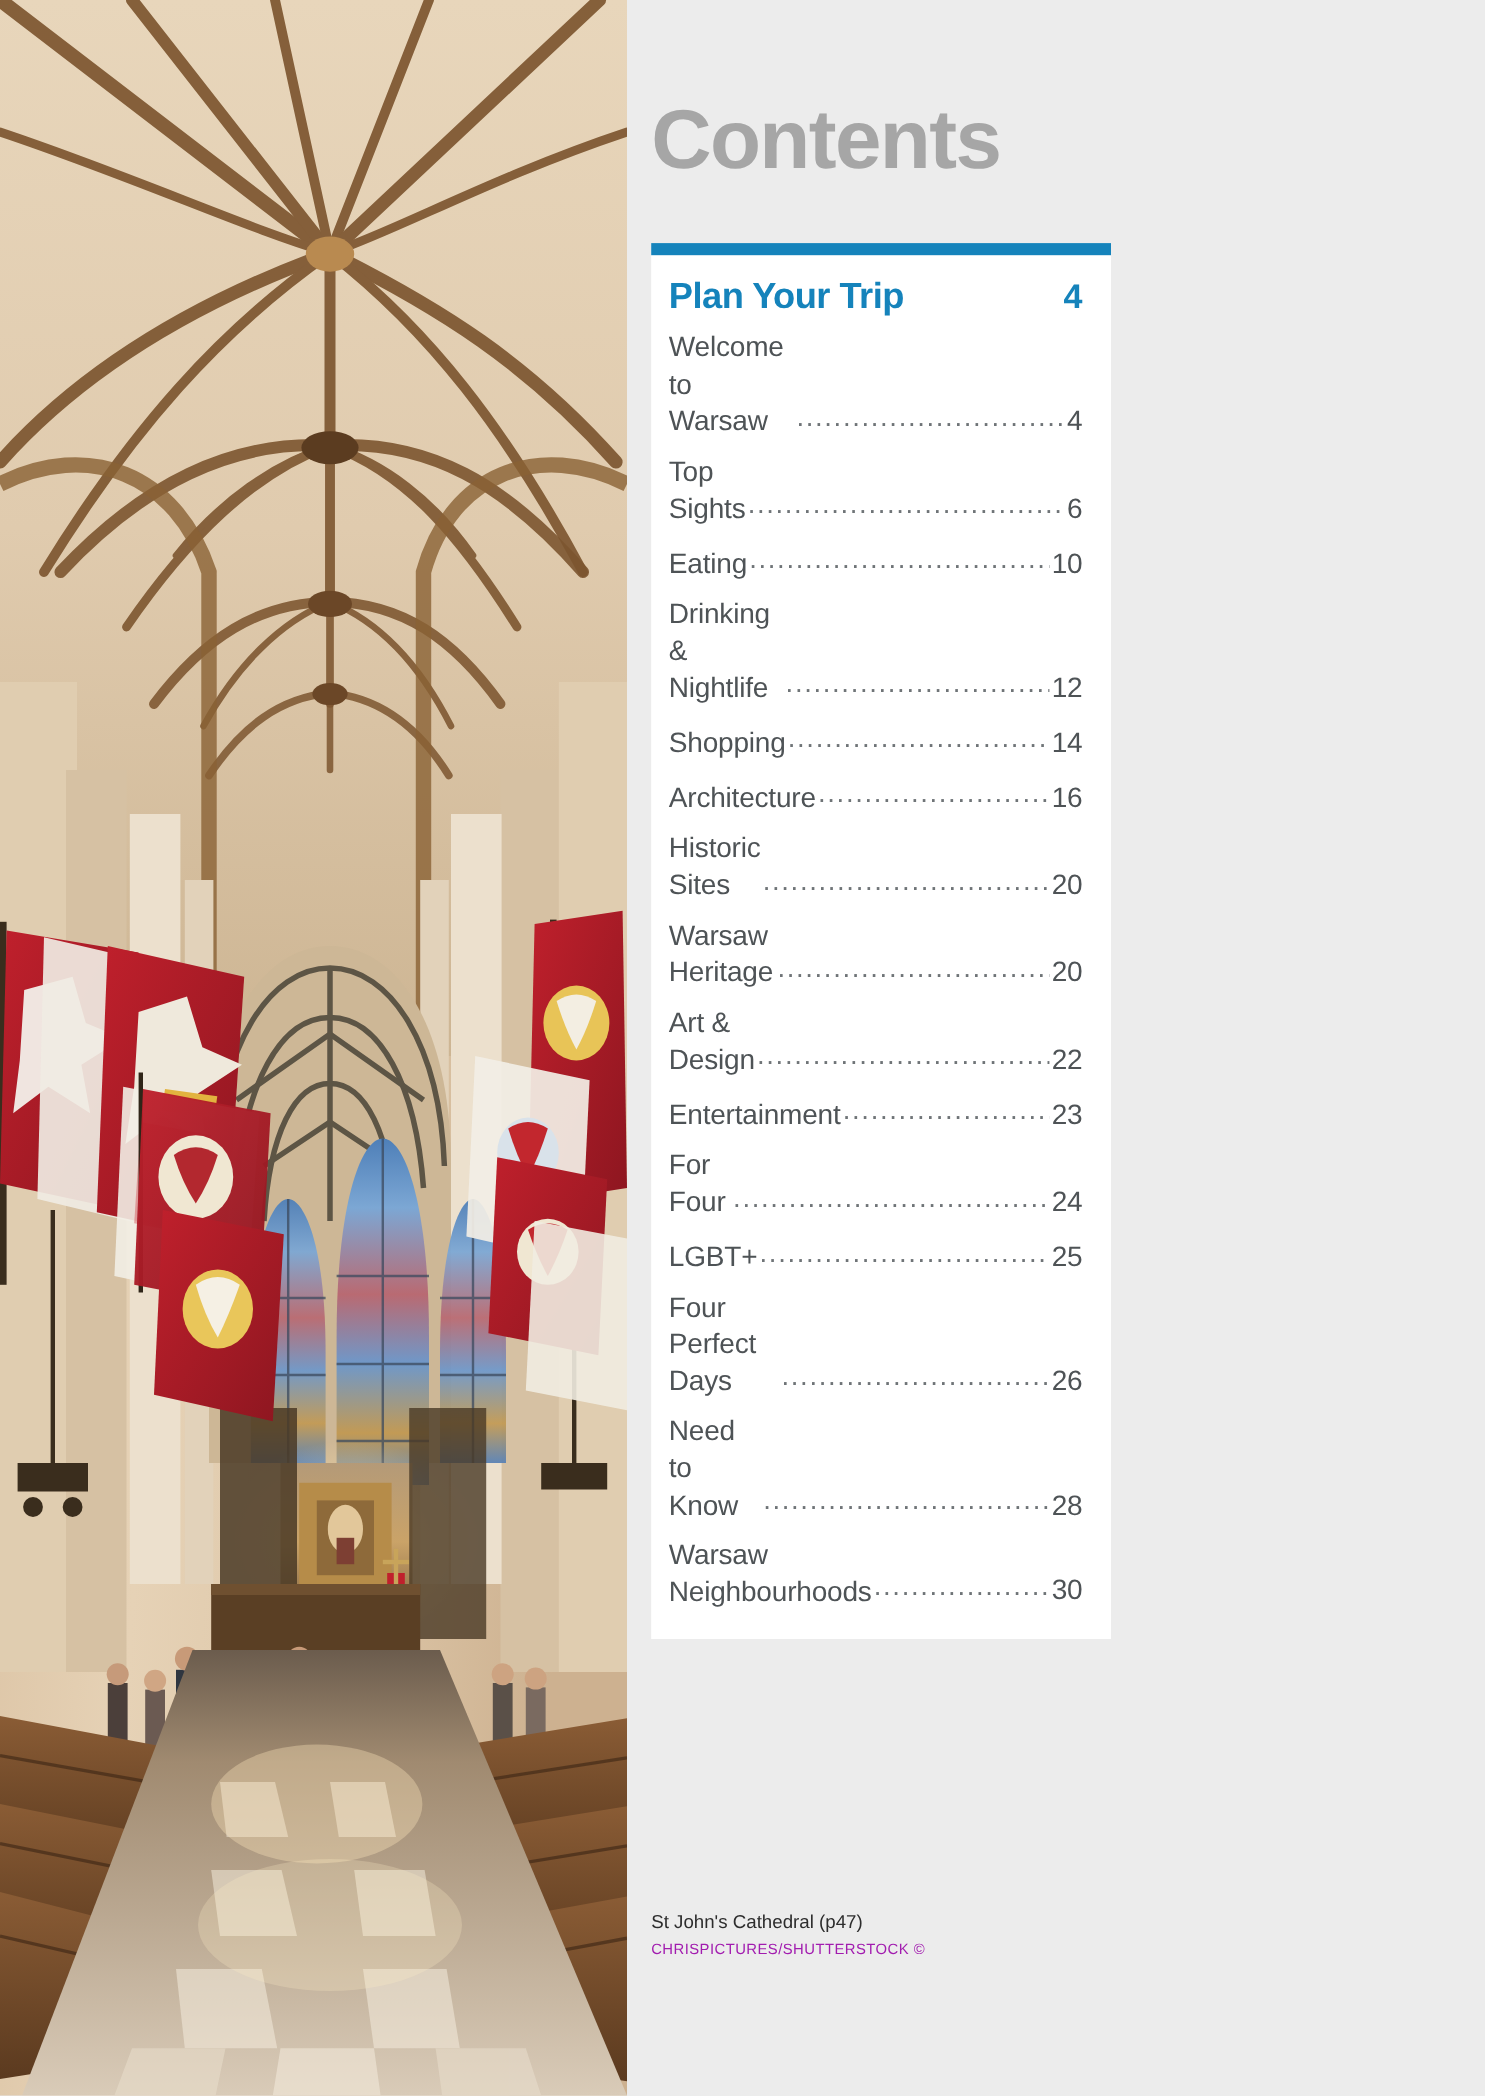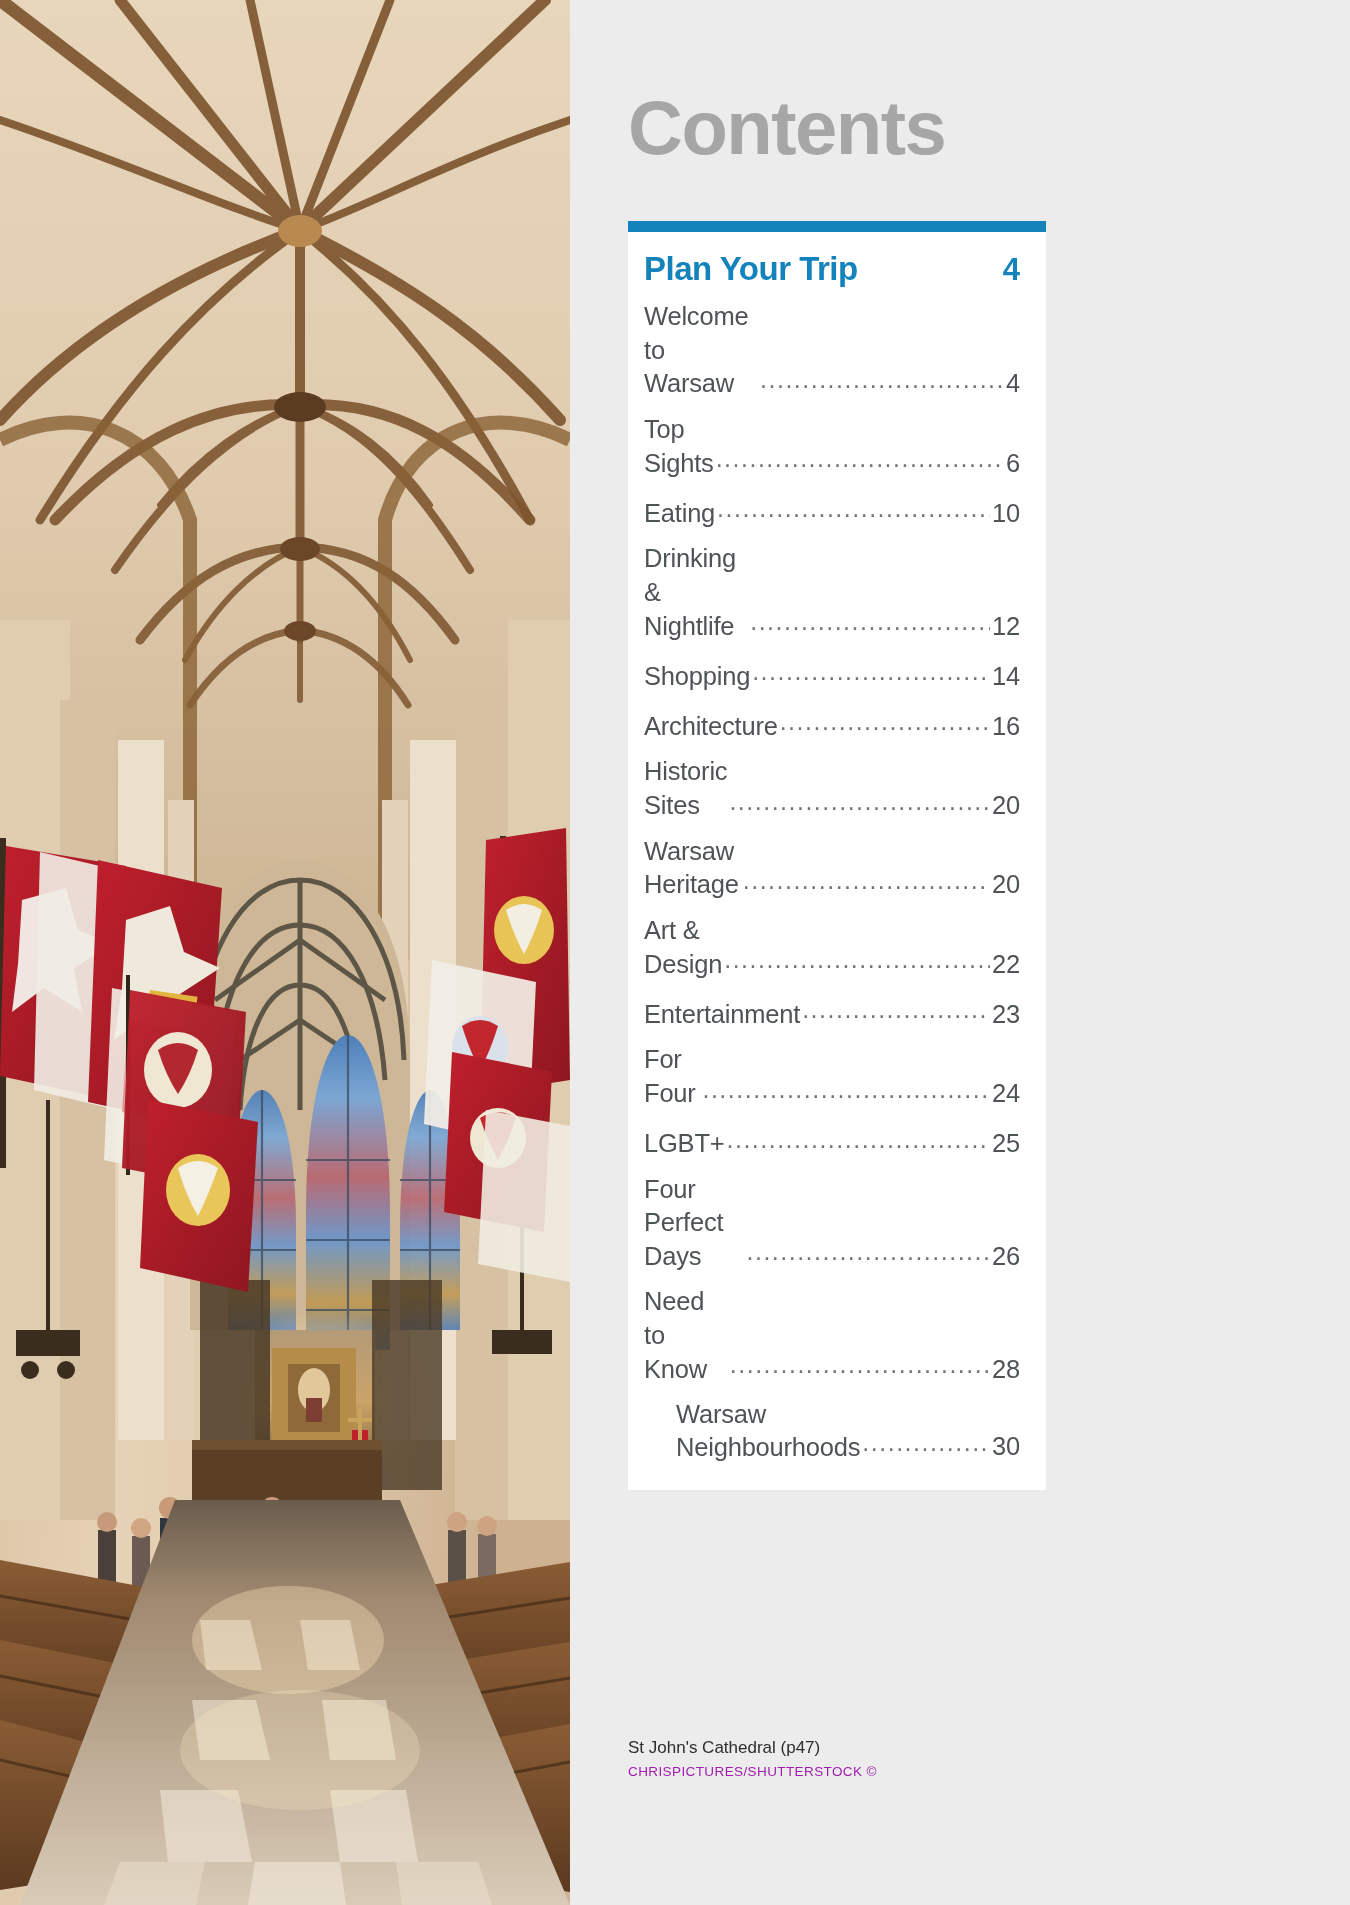--- a/index.html
+++ b/index.html
@@ -7,21 +7,20 @@
     width: 1350px; height: 1905px;
     background: #ececec;
     font-family: "Liberation Sans", sans-serif;
     overflow: hidden;
   }
   .page {
     position: relative;
     width: 1350px; height: 1905px;
     background: #ececec;
     display: flex;
-    gap: 36px;
   }
 
   
   .photo {
     position: relative;
     width: 570px; height: 1905px;
     overflow: hidden;
     background: #c9a373;
     flex: 0 0 570px;
   }
@@ -88,21 +87,21 @@
     overflow: hidden;
     white-space: nowrap;
     margin: 0 2px 5px 2px;
     color: #6f7477;
     font-size: 25px;
     letter-spacing: 1.5px;
     min-width: 8px;
   }
   .toc-row .pg { flex: 0 0 auto; white-space: nowrap; }
   .toc-row.wrapped { align-items: flex-end; }
-  .toc-row.wrapped .lbl { line-height: 1.28; margin-left: 32px; }
+  .toc-row.wrapped .lbl { line-height: 1.28; }
 
   .caption-block {
     position: absolute;
     left: 22px; top: 1737px;
     width: 420px;
   }
   .caption-main {
     font-size: 17px;
     color: #2d2d2d;
     line-height: 1.3;

